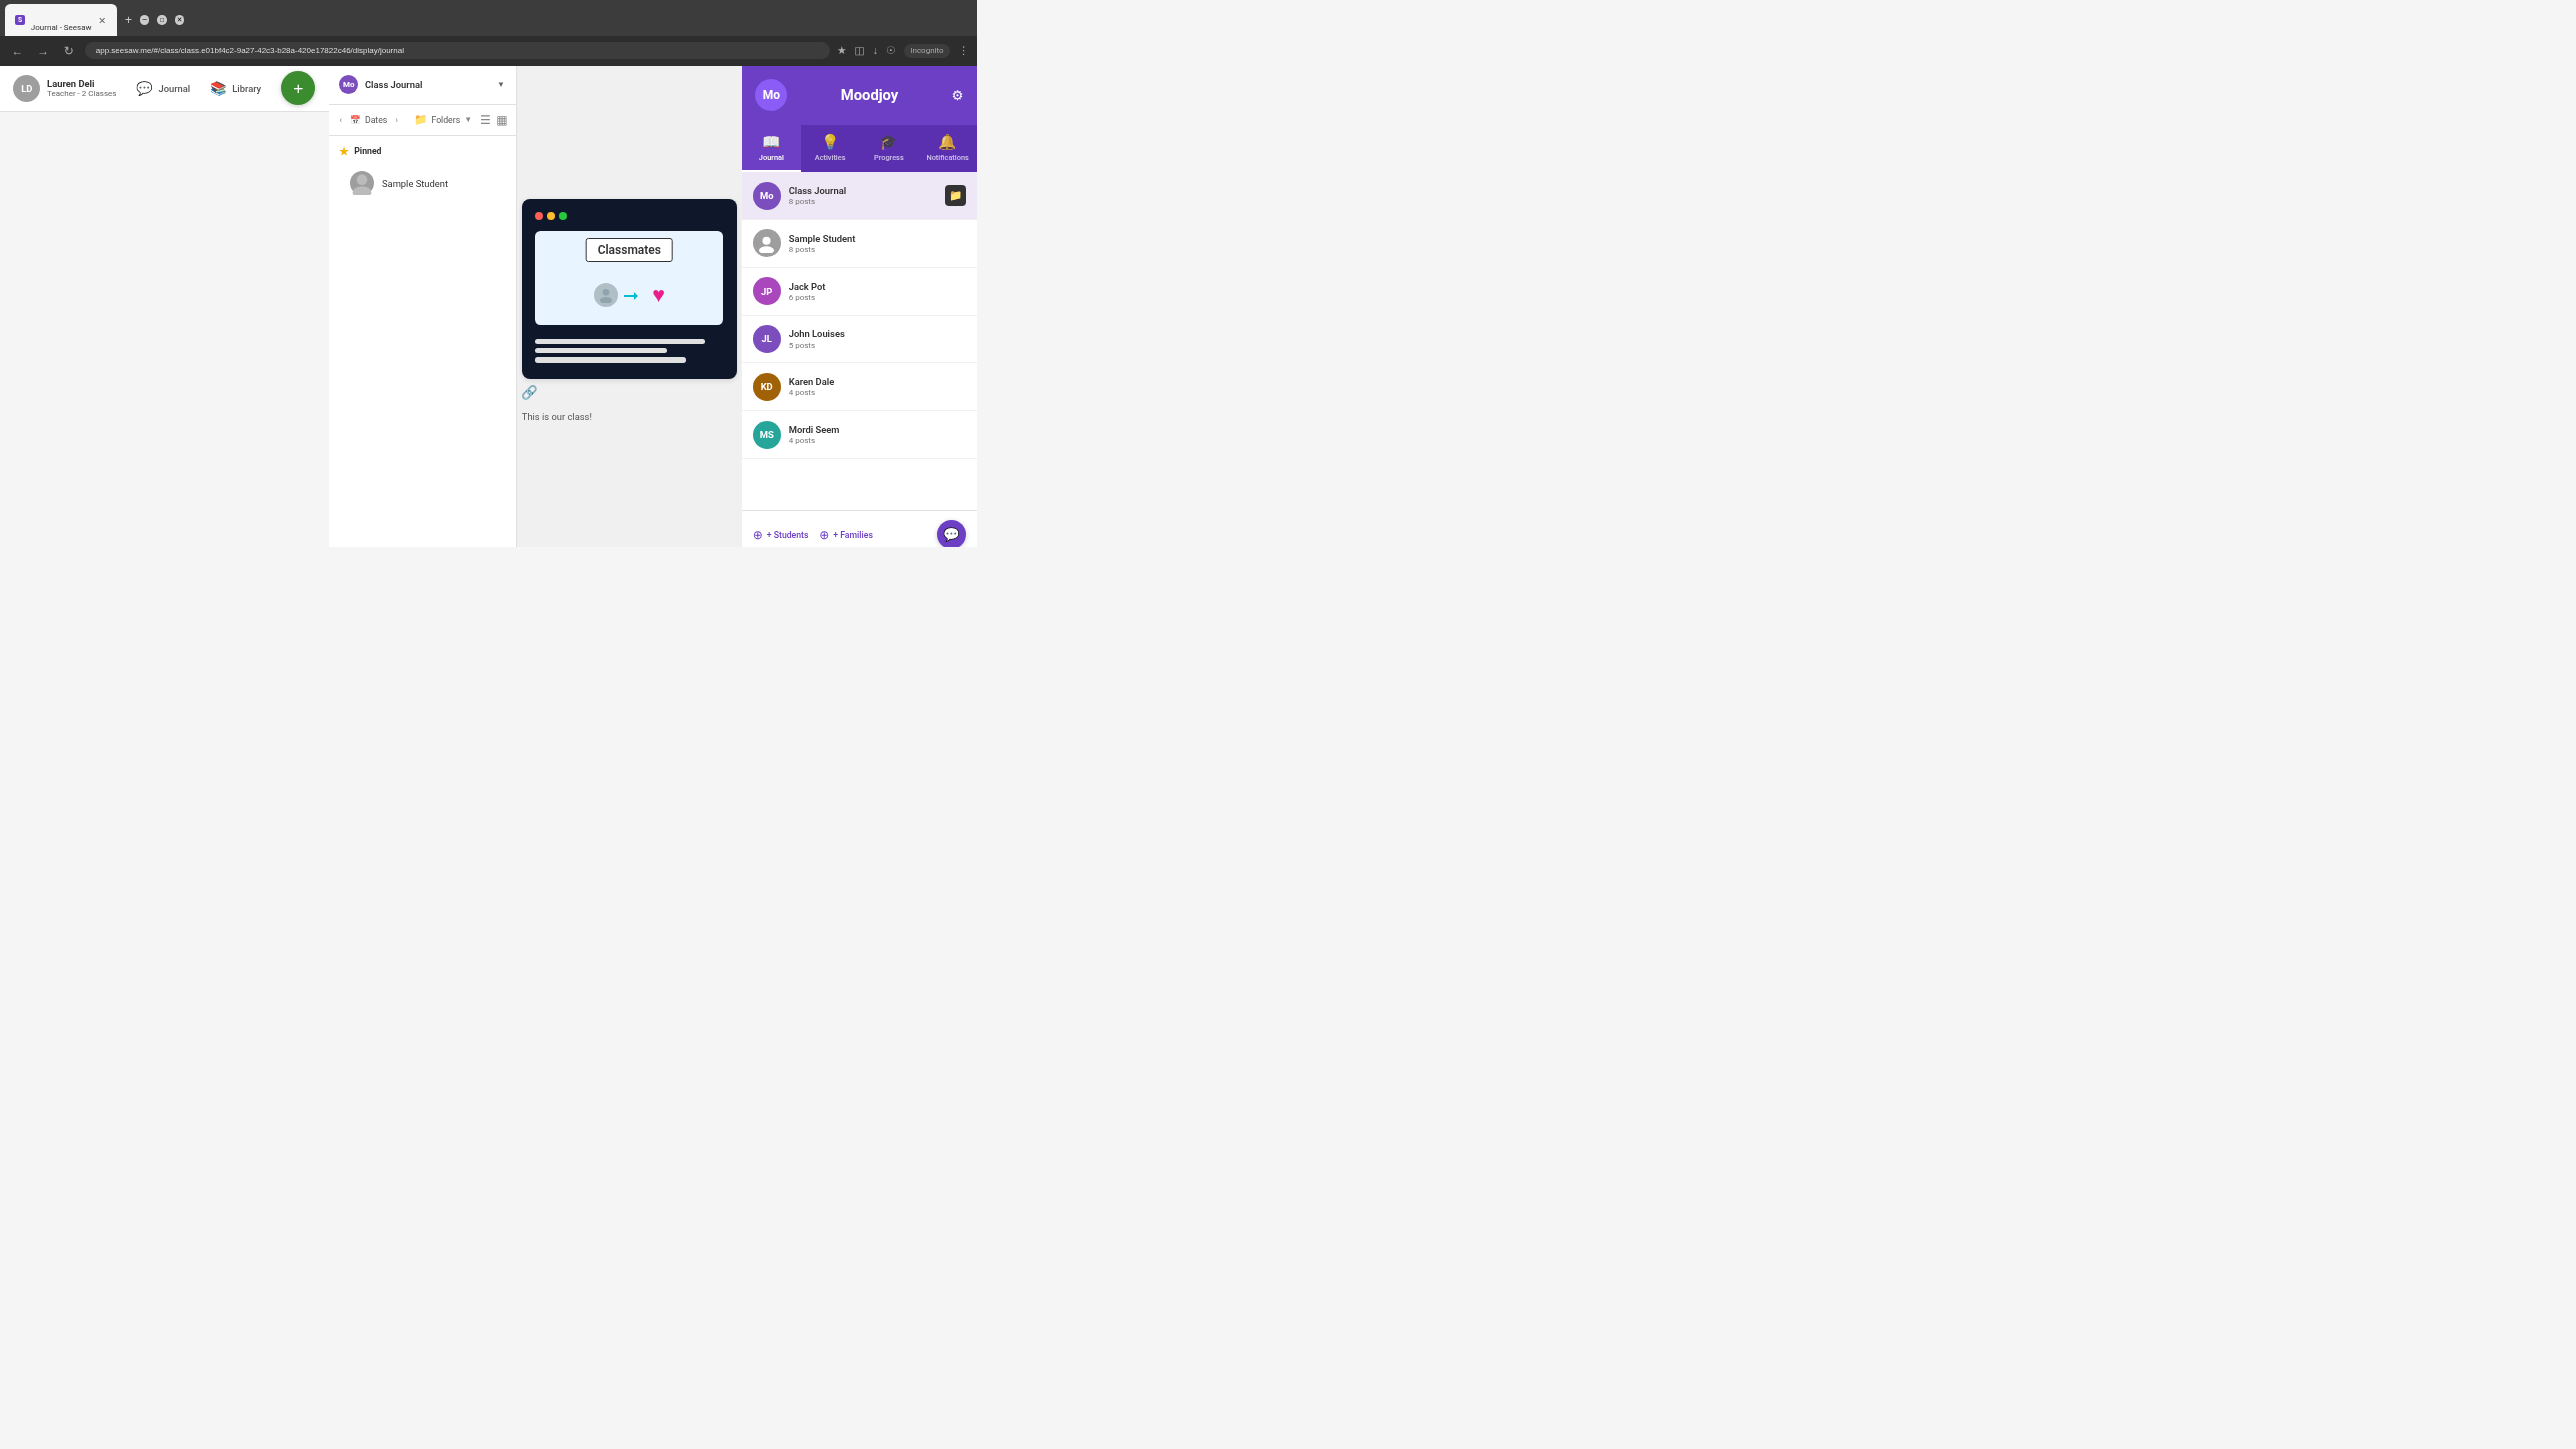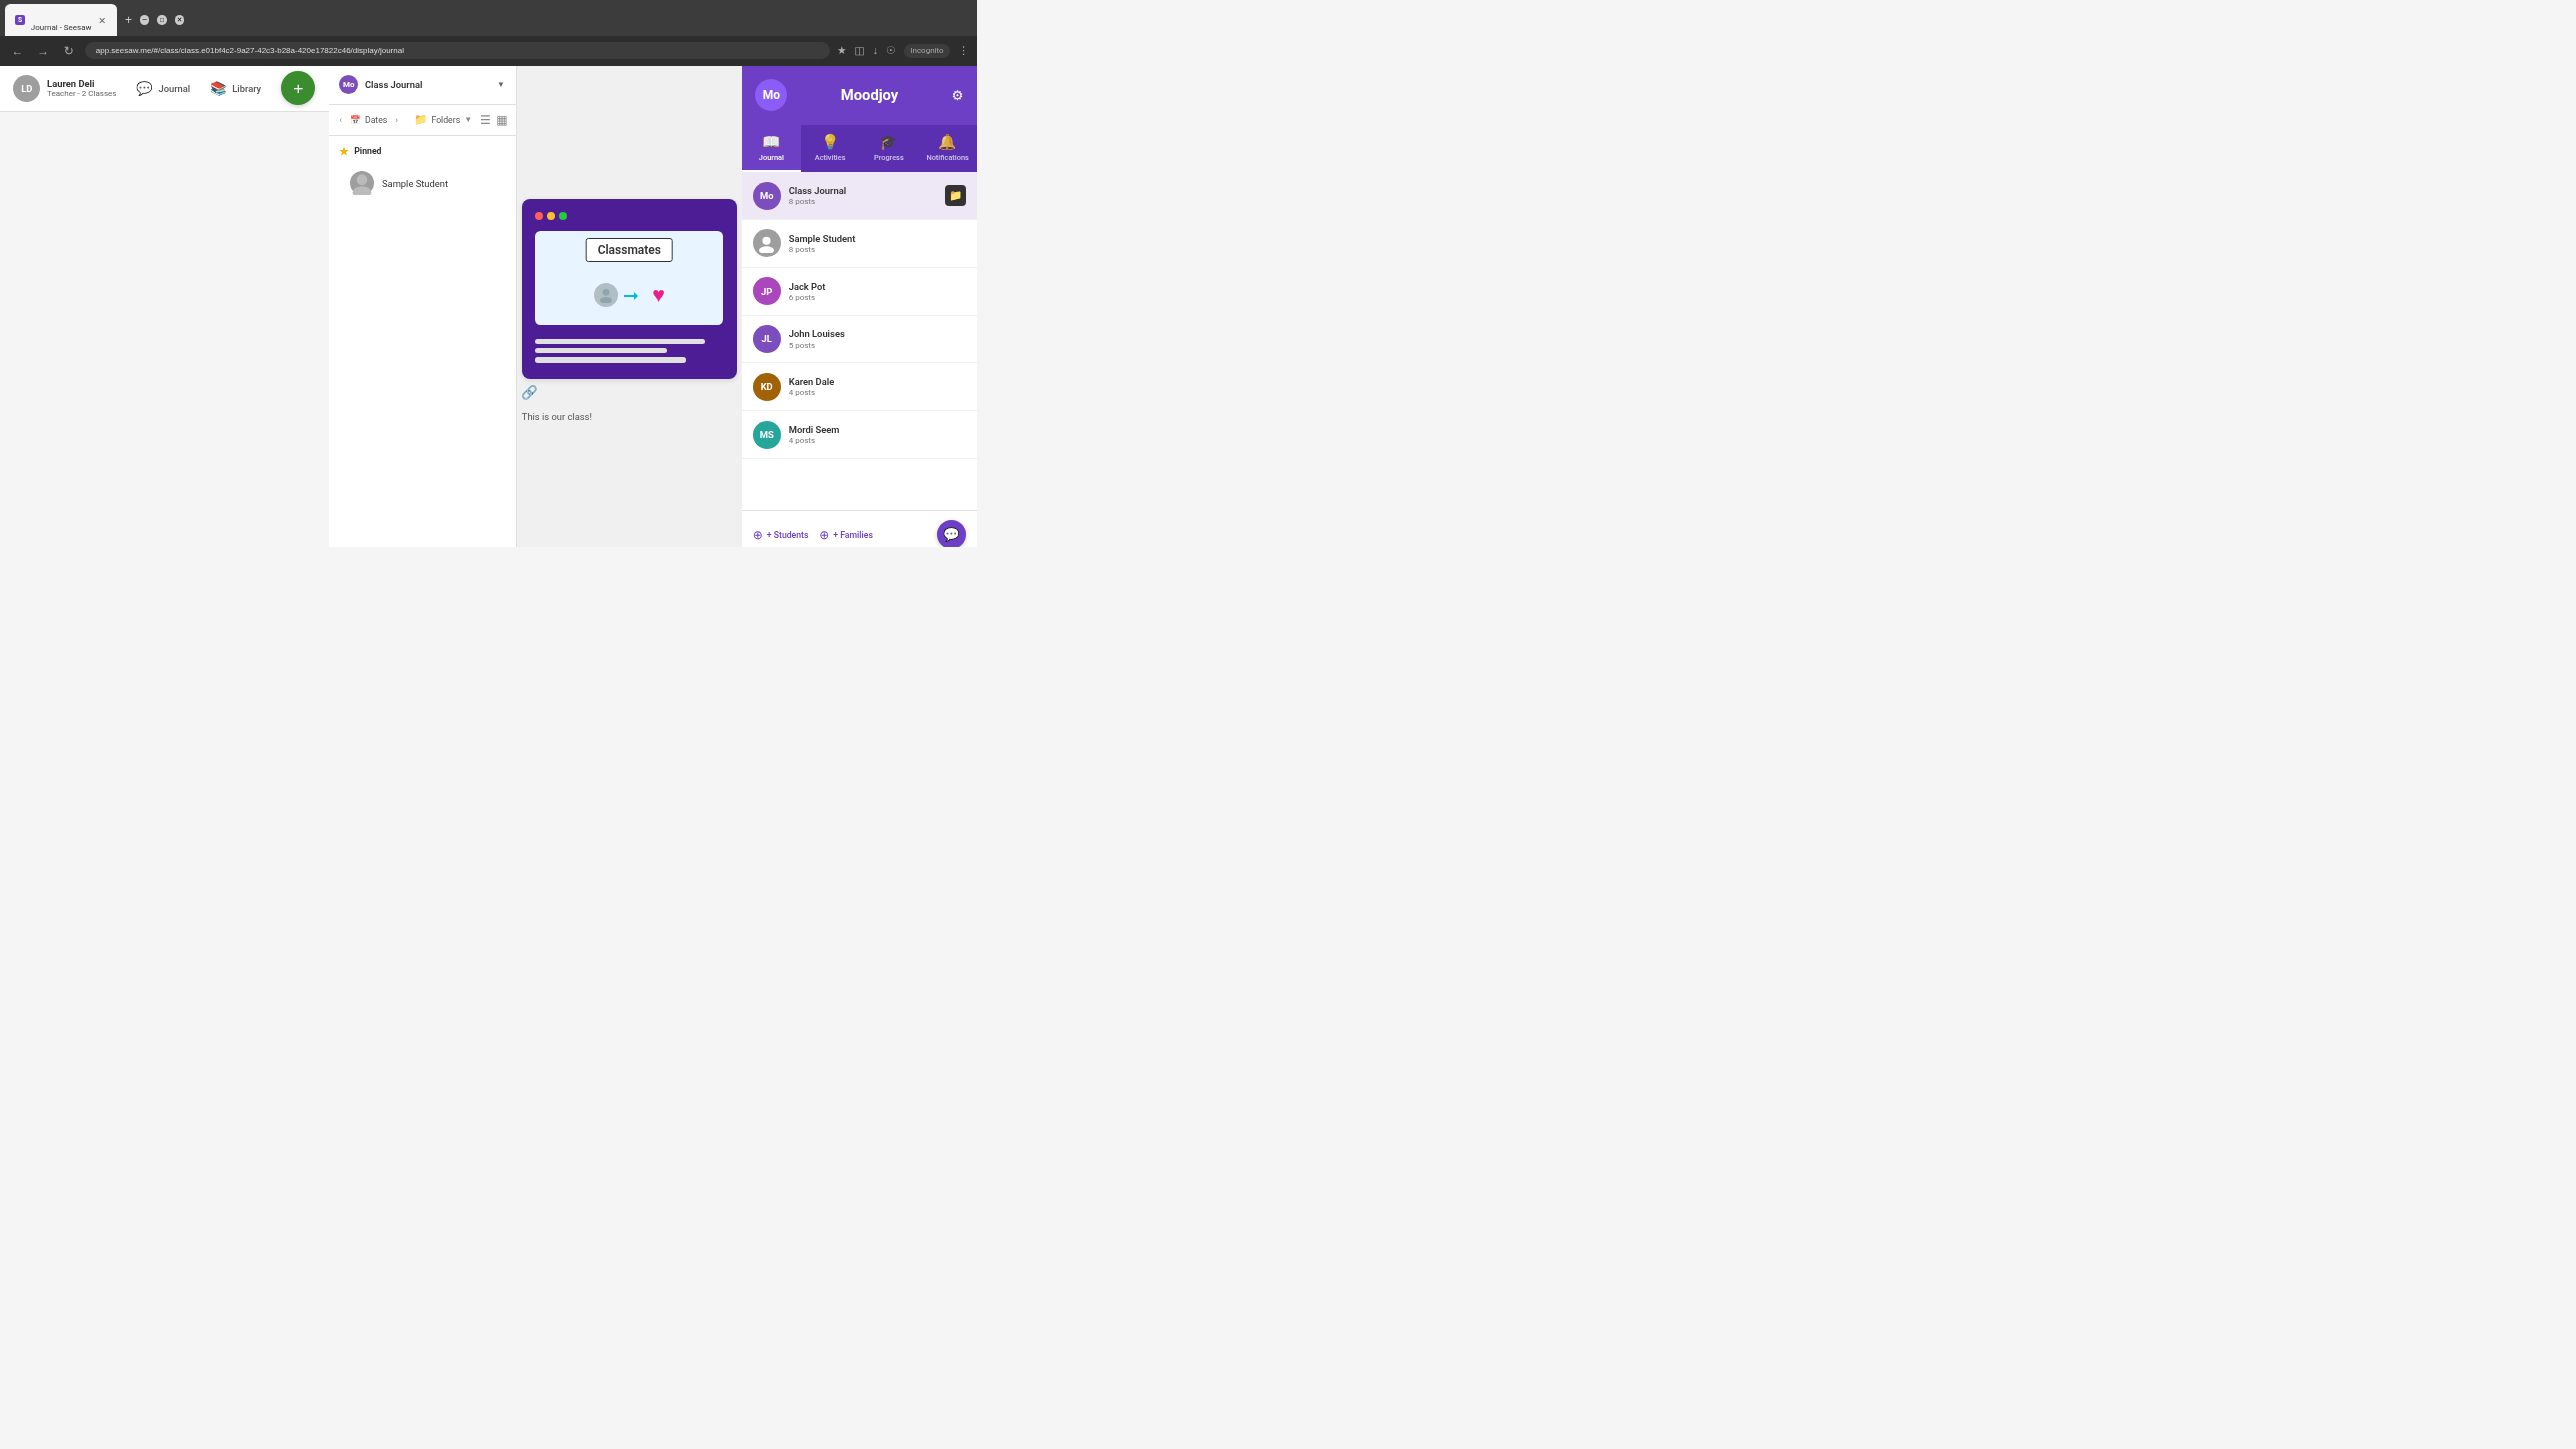--- a/index.html
+++ b/index.html
@@ -63,21 +63,21 @@
     .pinned-section { padding: 9.4px 10.7px 5.4px; }
     .pinned-header { display: flex; align-items: center; gap: 5.4px; font-weight: 700; font-size: 8.7px; color: #333; margin-bottom: 8px; }
     .star-icon { color: #f4b400; font-size: 10.7px; }
 
     .student-item { display: flex; align-items: center; gap: 8px; padding: 5.4px 10.7px; cursor: pointer; }
     .student-avatar { width: 24px; height: 24px; border-radius: 50%; background: #9e9e9e; display: flex; align-items: center; justify-content: center; color: white; font-size: 8.7px; font-weight: bold; }
     .student-name { font-size: 9.4px; color: #333; }
 
     
     .main-content { flex: 1; background: #f0f0f0; display: flex; align-items: center; justify-content: center; position: relative; overflow: hidden; }
-    .content-card { background: #4c1d95; border-radius: 8px; padding: 13.4px; width: 215px; box-shadow: 0 1.3px 5.4px rgba(0,0,0,0.1); }
+    .content-card { background: #0f172a; border-radius: 8px; padding: 13.4px; width: 215px; box-shadow: 0 1.3px 5.4px rgba(0,0,0,0.1); }
     .card-header { display: flex; gap: 4px; margin-bottom: 10.7px; }
     .card-dot { width: 8px; height: 8px; border-radius: 50%; }
     .card-illustration { background: #e8f4ff; border-radius: 5.4px; padding: 13.4px; display: flex; align-items: center; justify-content: center; gap: 13.4px; margin-bottom: 8px; height: 94px; position: relative; }
     .classmates-label { position: absolute; top: 6.7px; left: 50%; transform: translateX(-50%); background: white; border: 1.3px solid #333; padding: 4px 10.7px; border-radius: 2.7px; font-size: 12px; font-weight: 600; color: #333; }
     .card-lines { display: flex; flex-direction: column; gap: 4px; }
     .card-line { height: 5.4px; background: #e0e0e0; border-radius: 2.7px; }
     .link-icon { font-size: 13.4px; color: #888; cursor: pointer; }
 
     
     .right-panel { width: 235px; background: #6c3fc4; display: flex; flex-direction: column; }

